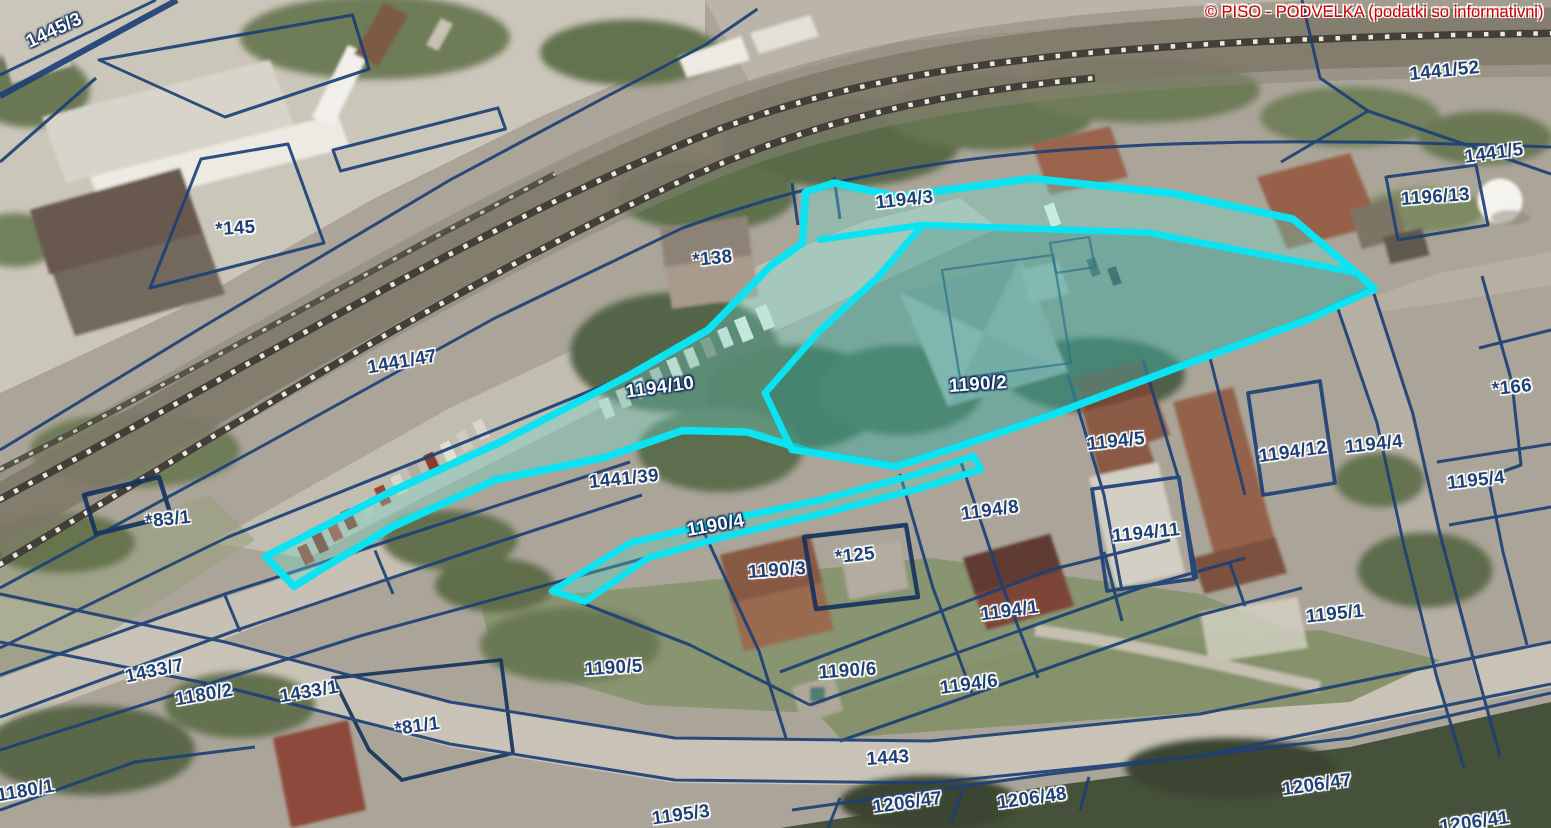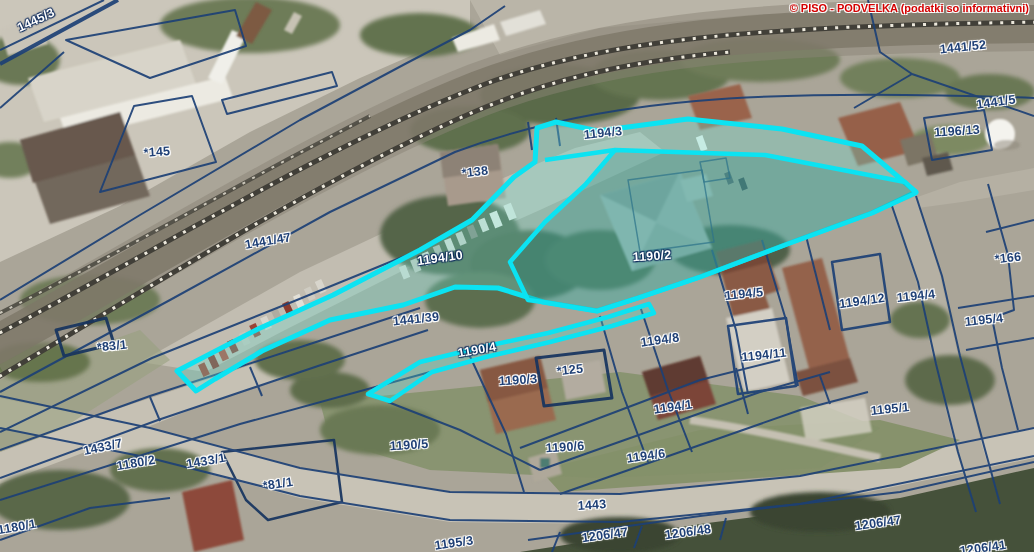--- a/index.html
+++ b/index.html
@@ -18,21 +18,21 @@
     text-shadow:-1px -1px 0 rgba(255,255,255,.9),1px -1px 0 rgba(255,255,255,.9),
                 -1px 1px 0 rgba(255,255,255,.9),1px 1px 0 rgba(255,255,255,.9),
                 0 0 3px rgba(255,255,255,.8);
   }
   .plabel.white{
     color:#ffffff;
     text-shadow:-1px -1px 1px rgba(10,40,90,.85),1px -1px 1px rgba(10,40,90,.85),
                 -1px 1px 1px rgba(10,40,90,.85),1px 1px 1px rgba(10,40,90,.85);
   }
   .copyright{
-    position:absolute;top:2px;right:5px;font-size:11px;font-weight:bold;color:#d40000;
+    position:absolute;top:2px;right:5px;font-size:11px;font-weight:normal;color:#d40000;
     text-shadow:-1px -1px 0 rgba(255,255,255,.95),1px -1px 0 rgba(255,255,255,.95),
                 -1px 1px 0 rgba(255,255,255,.95),1px 1px 0 rgba(255,255,255,.95);
   }
 </style>
 </head>
 <body>
 
 <div class="viewport">
 
 <svg width="1034" height="552" viewBox="0 0 1034 552">

